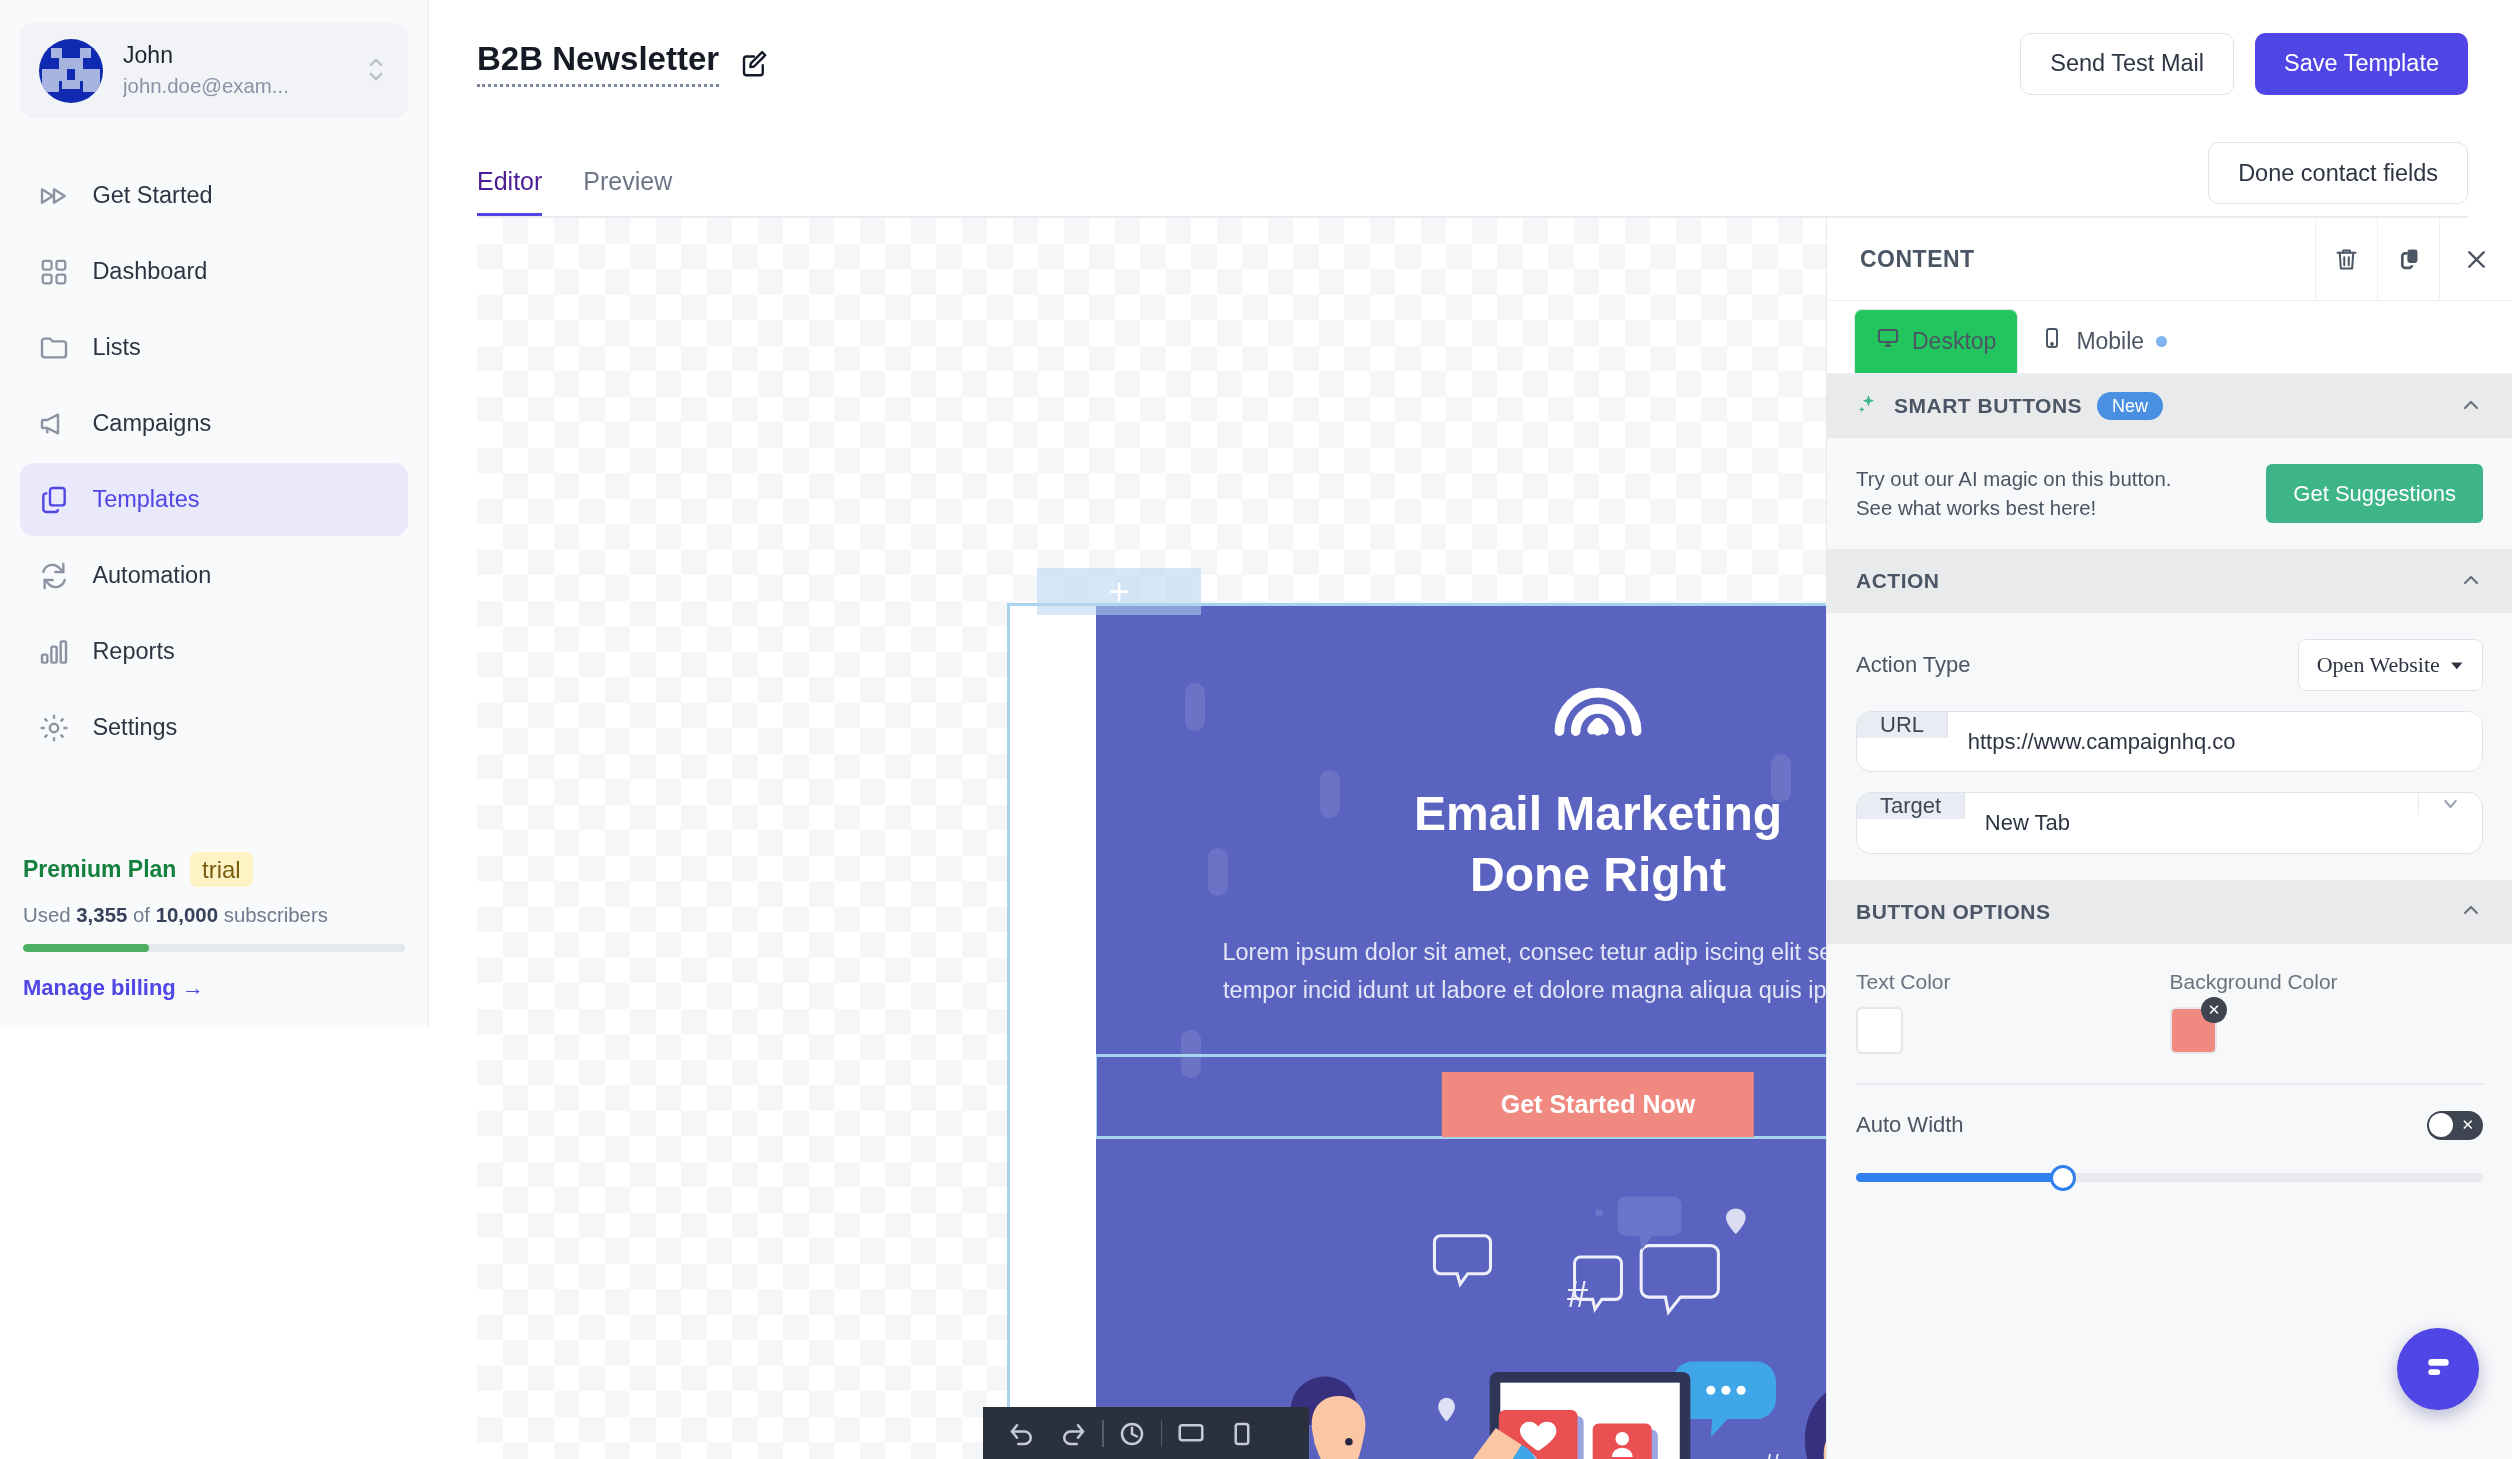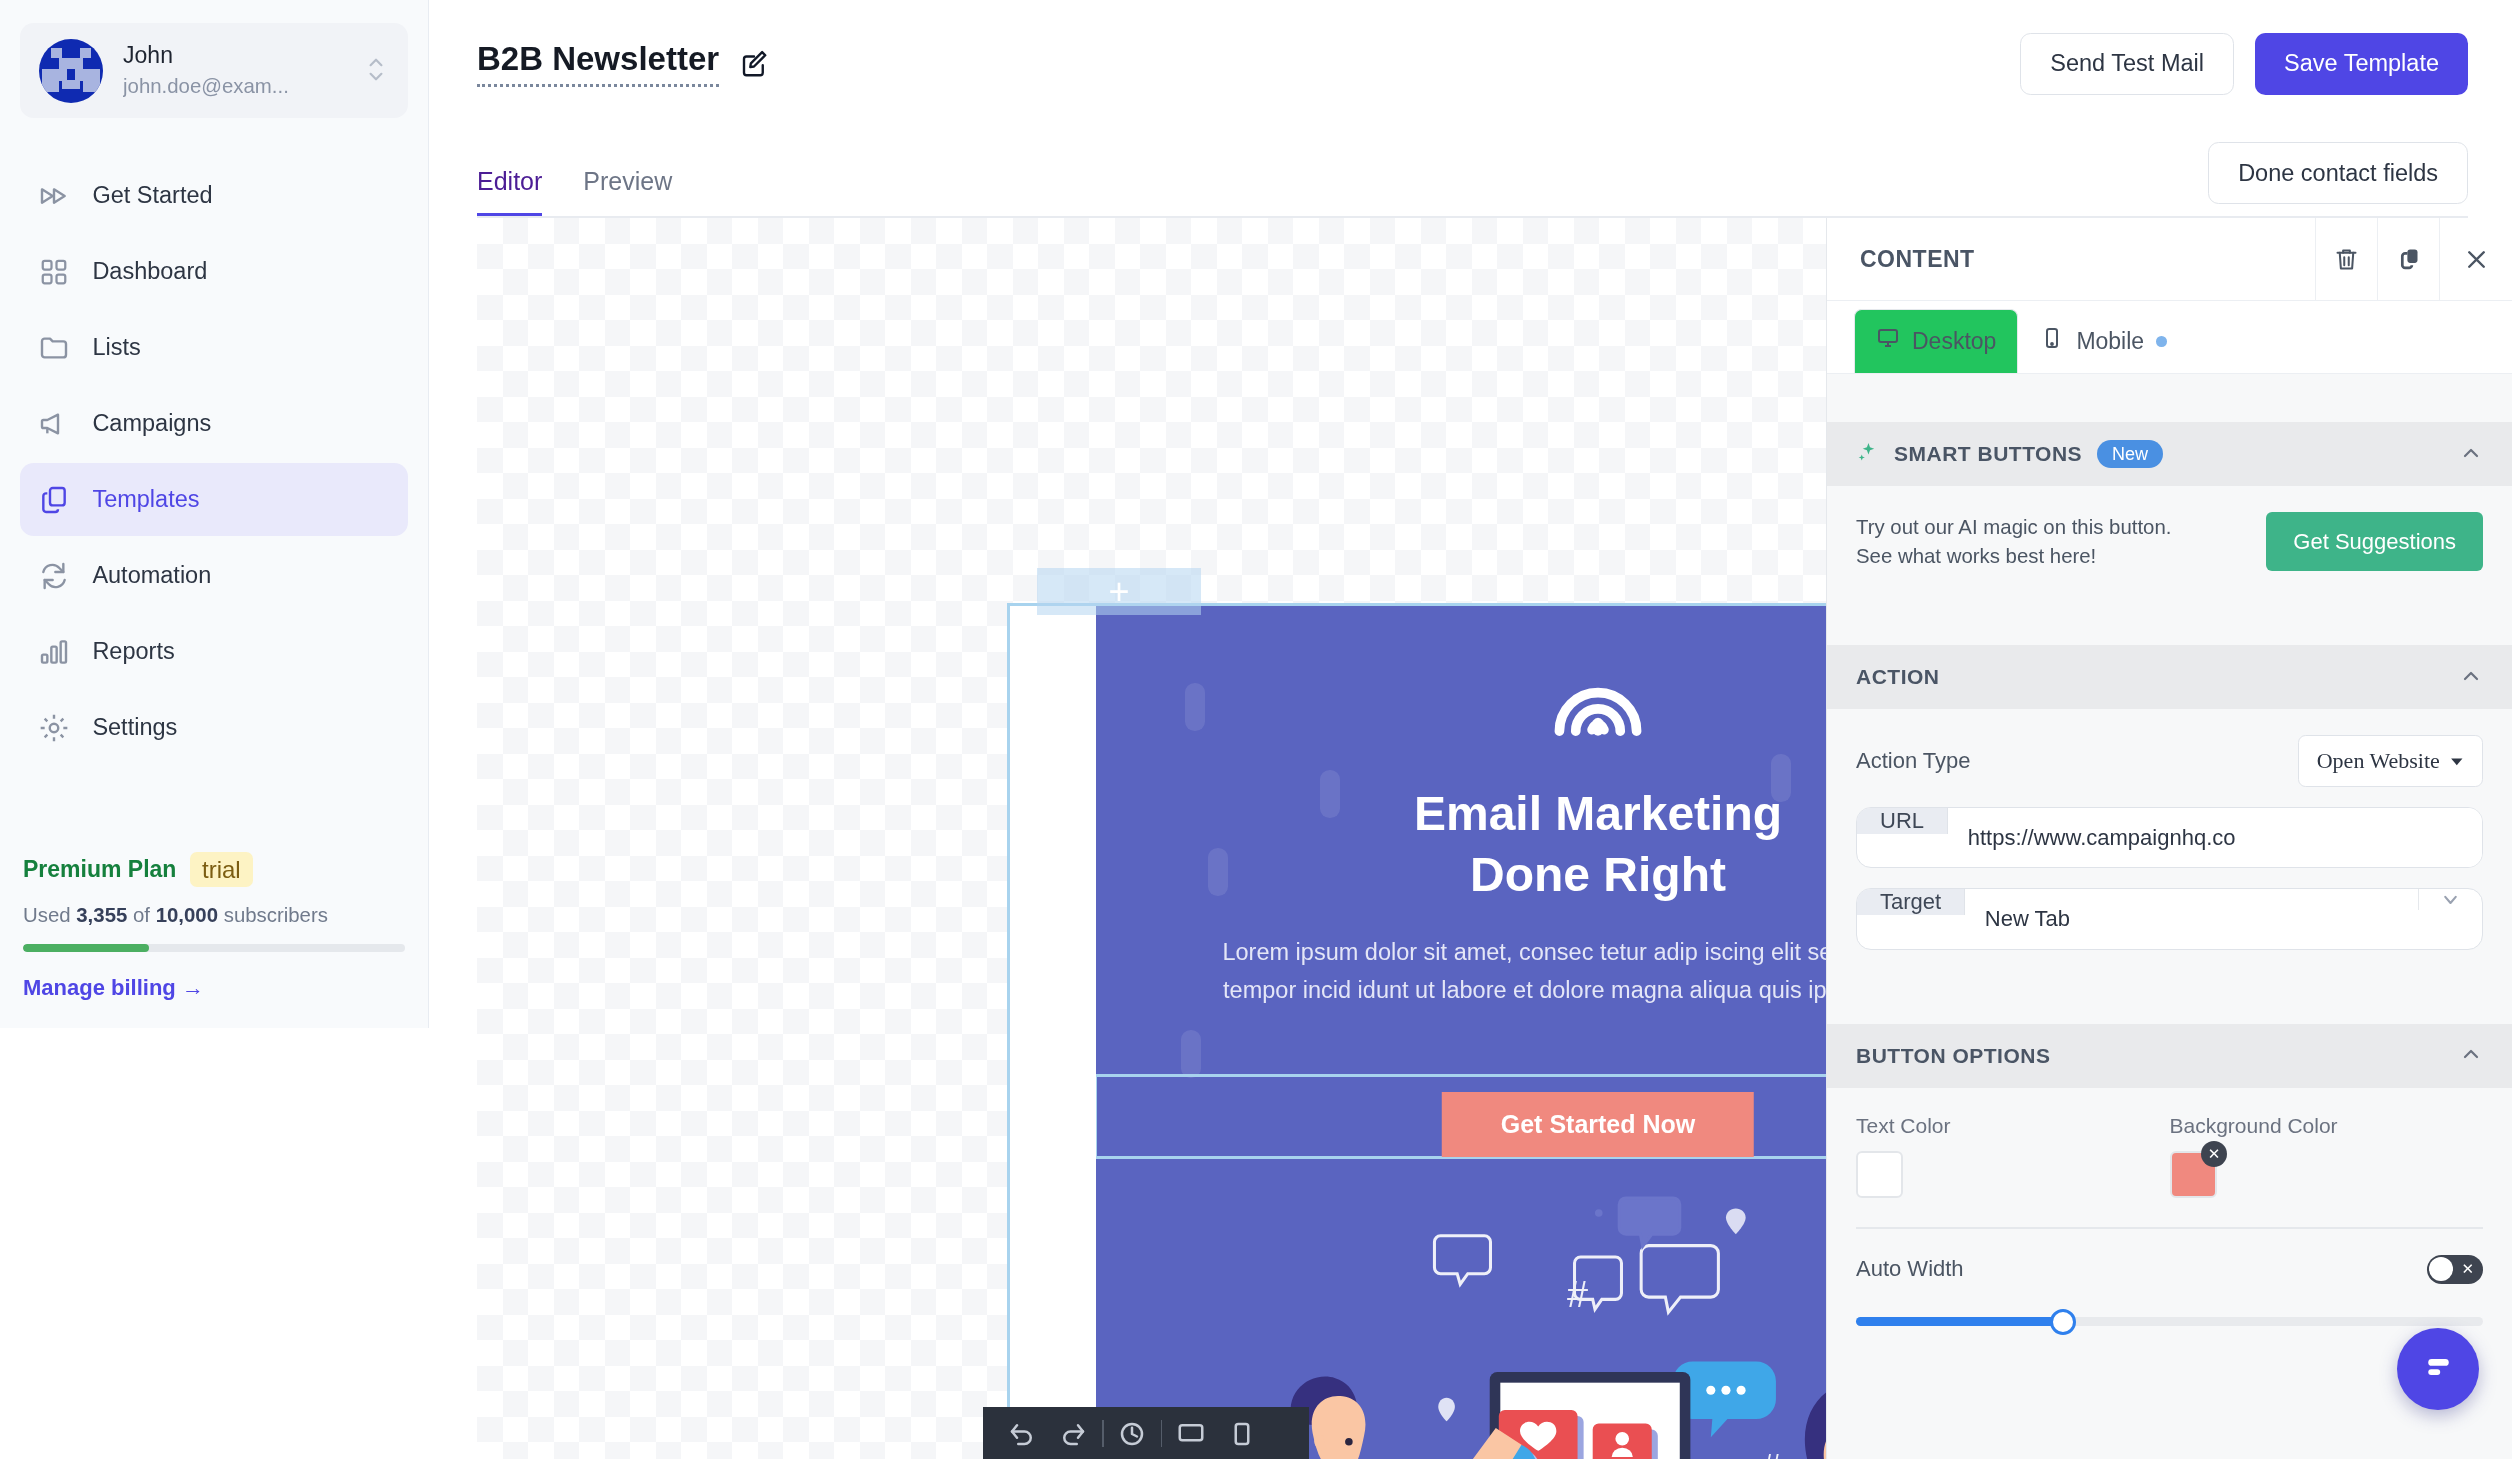--- a/index.html
+++ b/index.html
@@ -147,21 +147,21 @@
     position: absolute; left: 0; right: 0; top: 177px;
     text-align: center; color: #fff;
     font-size: 48px; font-weight: bold; line-height: 1.28;
   }
   .hero-p {
     position: absolute; left: 91px; right: 91px; top: 327px;
     text-align: center; color: #e4e6f7;
     font-size: 23.5px; line-height: 1.62;
   }
   .cta-zone {
-    position: absolute; left: -2.3px; right: -2.3px; top: 468px; height: 85px;
+    position: absolute; left: -2.3px; right: -2.3px; top: 448px; height: 85px;
     border-top: 3px solid #a8d3ee; border-bottom: 3px solid #a8d3ee;
     border-left: 3px solid #a8d3ee; border-right: 3px solid #a8d3ee;
   }
   .cta-btn {
     position: absolute; left: 50%; transform: translateX(-50%); top: 15px;
     background: #f0897f; color: #fff; font-size: 25px; font-weight: bold;
     padding: 18px 59px; cursor: pointer; white-space: nowrap;
   }
   .illus { position: absolute; left: 0; right: 0; top: 560px; height: 515px; }
 
@@ -195,21 +195,21 @@
     display:flex; align-items:center; gap:12px; padding: 0 21px;
     font-size: 23px; color:#4b5563; cursor:pointer;
     border: 1.5px solid transparent; border-bottom: none; background: transparent;
     margin-top: 7.6px; border-radius: 7.6px 7.6px 0 0;
   }
   .dev-tab.active { background:#22c55e; border-color:#e5e8ec; }
   .blue-dot { width:10.6px; height:10.6px; border-radius:50%; background:#7fb4ec; }
 
   .sect-head {
     height: 64px; background: #e9eaec; display:flex; align-items:center;
-    padding: 0 29px 0 29px; gap: 15px; margin-top: 48px;
+    padding: 0 29px 0 29px; gap: 15px;
   }
   .sect-title { font-size: 21px; font-weight: bold; color:#4a5565; letter-spacing: 0.5px; }
   .sect-chev { margin-left: auto; color:#6b7280; cursor:pointer; }
   .badge-new {
     background:#4a90e2; color:#fff; font-size: 18px;
     border-radius: 16.7px; padding: 3.8px 15px;
   }
   .sect-body { padding: 26px 29px; background:#f7f8f9; }
 
   .smart-row { display:flex; align-items:center; }

